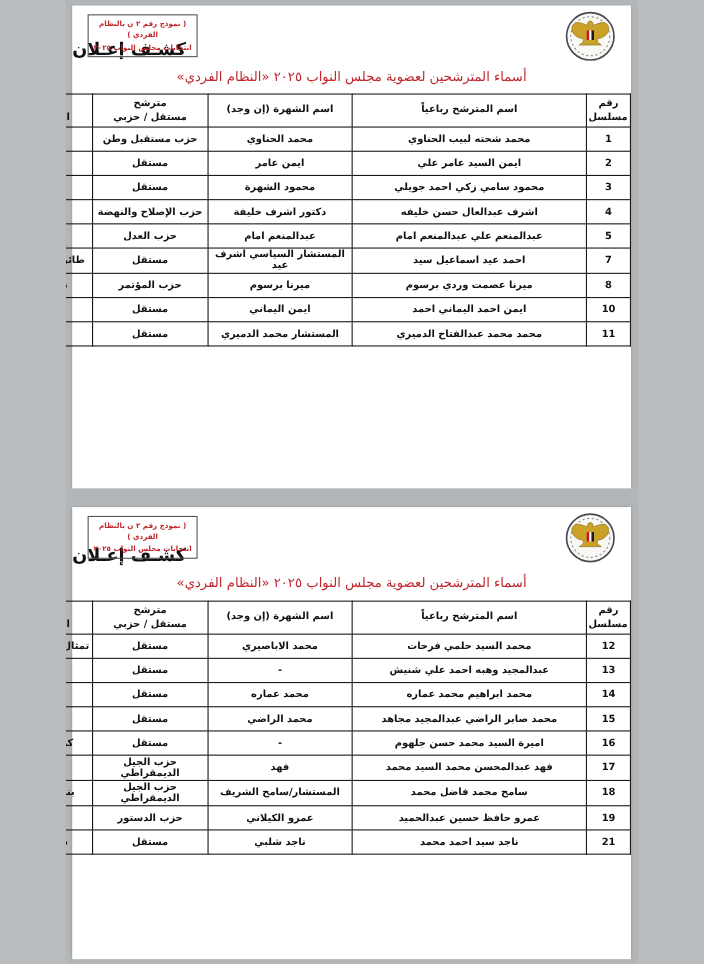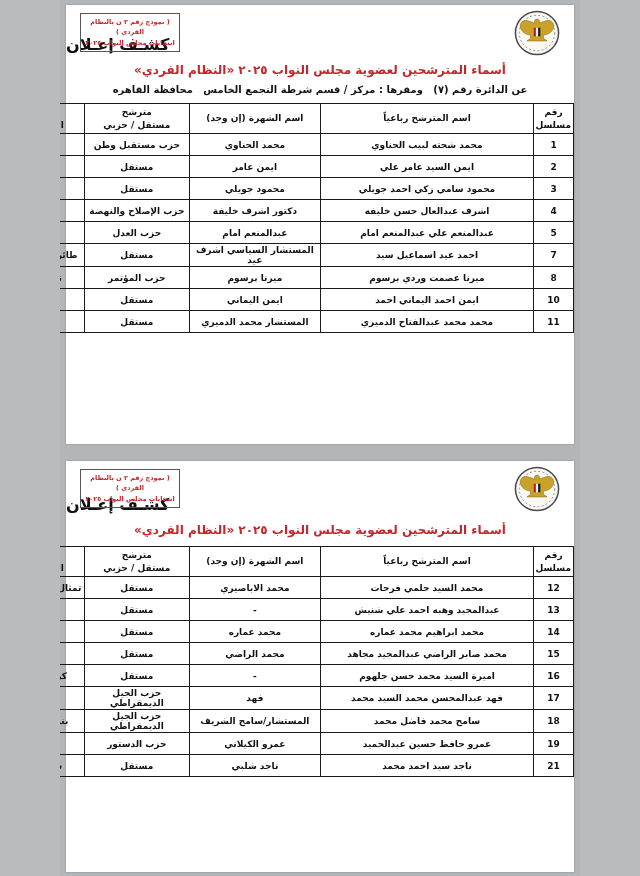--- a/index.html
+++ b/index.html
@@ -22,21 +22,21 @@
     color:var(--accent,#c0282e); font-size:6.5px; font-weight:bold; line-height:1.6;
   }
   .emblem { position:absolute; top:5px; right:14px; width:46px; height:46px; }
 
   .title {
     text-align:left; padding-top:30px; font-size:16px; font-weight:bold;
     color:#111; letter-spacing:1px;
   }
   .page-2 .title { padding-top:34px; }
   .subtitle {
-    text-align:center; margin-top:9px; font-size:12px; font-weight:bold;
+    text-align:center; margin-top:9px; font-size:12px; font-weight:normal;
     color:var(--accent,#c0282e);
   }
   .district {
     text-align:center; margin-top:7px; font-size:10px; font-weight:bold; color:#111;
   }
   .district:empty { display:none; }
 
   table.candidates {
     width:570px; margin:8px auto 0 auto; border-collapse:collapse;
     table-layout:fixed; direction:rtl;
@@ -72,21 +72,20 @@
         <path d="M24 9.5 c2.2 0 3.2 2.2 2.2 4.2 l6.5-2.2 c5-1.8 8.8 1.2 8.8 5 c0 5.8-6 9.6-10.8 9.6 l0 3.4 l3.8 2.8 l-21 0 l3.8-2.8 l0-3.4 c-4.8 0-10.8-3.8-10.8-9.6 c0-3.8 3.8-6.8 8.8-5 l6.5 2.2 c-1-2 0-4.2 2.2-4.2 z" fill="#c9a227" stroke="#8a6d1c" stroke-width=".6"></path>
         <g>
           <rect x="20.6" y="18.5" width="2.3" height="9" fill="#ce1126"></rect>
           <rect x="22.9" y="18.5" width="2.3" height="9" fill="#ffffff" stroke="#999" stroke-width=".2"></rect>
           <rect x="25.2" y="18.5" width="2.3" height="9" fill="#1a1a1a"></rect>
         </g>
       </svg>
     </div>
     <div class="title">كشـف إعـلان</div>
     <div class="subtitle">أسماء المترشحين لعضوية مجلس النواب ٢٠٢٥ «النظام الفردي»</div>
-    <div class="district">عن الدائرة رقم (٧)&nbsp;&nbsp; ومقرها : مركز / قسم شرطة التجمع الخامس&nbsp;&nbsp; محافظة القاهره</div>
     <table class="candidates">
       <colgroup>
         <col class="c-serial">
           <col class="c-name">
           <col class="c-shahra">
           <col class="c-party">
           <col class="c-symbol">
       </colgroup>
       <thead>
         <tr>
@@ -114,21 +113,21 @@
             <td>2</td>
             <td>ايمن السيد عامر علي</td>
             <td>ايمن عامر</td>
             <td>مستقل</td>
             <td>أسد</td>
           </tr>
 
           <tr>
             <td>3</td>
             <td>محمود سامي زكي احمد جويلي</td>
-            <td>محمود جويلي</td>
+            <td>محمود الشهرة</td>
             <td>مستقل</td>
             <td>حوت</td>
           </tr>
 
           <tr>
             <td>4</td>
             <td>اشرف عبدالعال حسن خليفه</td>
             <td>دكتور اشرف خليفة</td>
             <td>حزب الإصلاح والنهضة</td>
             <td>صقر</td>

